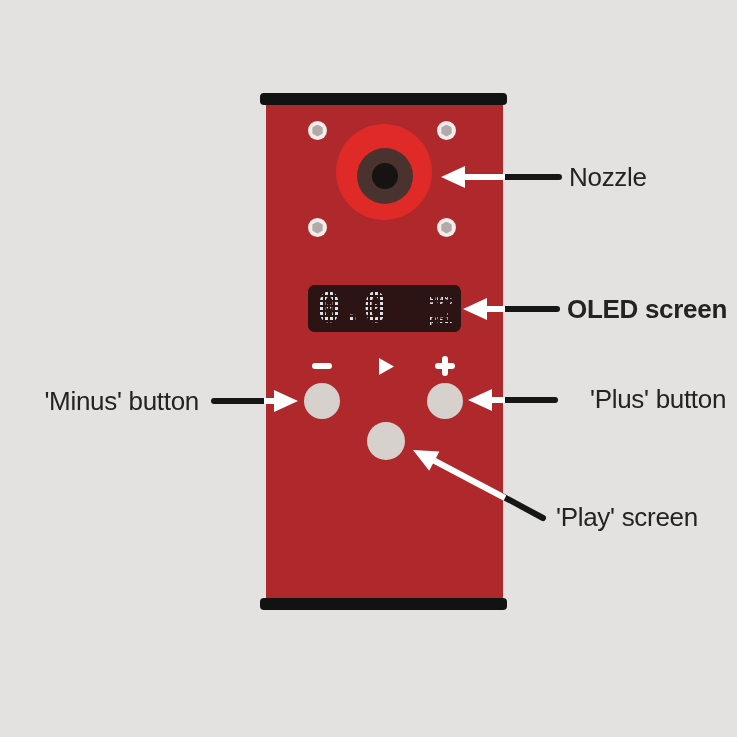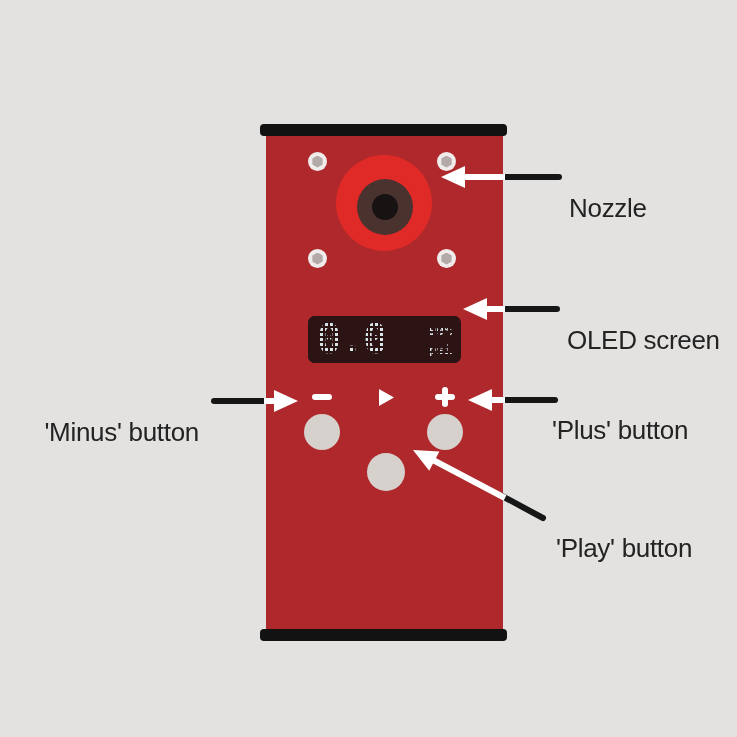--- a/index.html
+++ b/index.html
@@ -1,21 +1,21 @@
 <!DOCTYPE html>
 <html style="--background: #e3e2e0; --body-red: #af282b; --nozzle-red: #e02a28; --nozzle-ring: #4a322e; --nozzle-core: #161312; --cap-black: #121212; --screw-ring: #efeceb; --screw-hex: #b3a9a7; --screen-bg: #2d1414; --screen-text: #d8e6ea; --button-grey: #d7d1ce; --label-text: #232323; --arrow-black: #161616; --arrow-white: #ffffff;"><head>
 <meta charset="utf-8">
 <style>
   html,body{margin:0;padding:0;}
   body{
     width:737px;height:737px;overflow:hidden;position:relative;
     background:var(--background,#e3e2e0);
     font-family:"Liberation Sans",sans-serif;
   }
-  .abs{position:absolute;margin-top:31px;}
+  .abs{position:absolute;}
   
   .device-body{
     left:266px;top:100px;width:237px;height:500px;
     background:var(--body-red,#af282b);
   }
   .cap{
     left:260px;width:247px;height:12px;border-radius:4px;
     background:var(--cap-black,#121212);
   }
   .cap.top{top:93px;} .cap.bottom{top:598px;}
@@ -69,22 +69,22 @@
   .btn{border-radius:50%;background:var(--button-grey,#d7d1ce);cursor:pointer;}
   .minus-button{left:304px;top:383px;width:36px;height:36px;}
   .plus-button{left:427px;top:383px;width:36px;height:36px;}
   .play-button{left:367px;top:422px;width:38px;height:38px;}
   
   .callout{
     color:var(--label-text,#232323);font-size:26px;line-height:28px;
     letter-spacing:-0.3px;white-space:nowrap;
   }
   .lbl-nozzle{left:569px;top:163px;}
-  .lbl-oled{left:567px;top:295px;}
-  .lbl-plus{left:552px;top:385px;}
+  .lbl-oled{left:567px;top:295px;font-weight:bold;}
+  .lbl-plus{left:590px;top:385px;}
   .lbl-minus{right:538px;top:387px;text-align:left;}
   .lbl-play{left:556px;top:503px;}
   svg.arrows{position:absolute;left:0;top:0;pointer-events:none;}
 </style>
 </head>
 <body>
 
 <div class="abs device-body"></div>
 <div class="abs cap top"></div>
 <div class="abs cap bottom"></div>
@@ -151,13 +151,13 @@
     <line x1="543" y1="518" x2="502" y2="496" stroke="#161616" stroke-width="6" stroke-linecap="round"></line>
     <line x1="505" y1="498" x2="433" y2="460" stroke="#ffffff" stroke-width="6"></line>
     <polygon points="413,450 439.4,451.4 429.2,470.8" fill="#ffffff"></polygon>
   </g>
 </svg>
 
 <div class="abs callout lbl-nozzle">Nozzle</div>
 <div class="abs callout lbl-oled">OLED screen</div>
 <div class="abs callout lbl-minus">'Minus' button</div>
 <div class="abs callout lbl-plus">'Plus' button</div>
-<div class="abs callout lbl-play">'Play' button</div>
+<div class="abs callout lbl-play">'Play' screen</div>
 
 </body></html>

